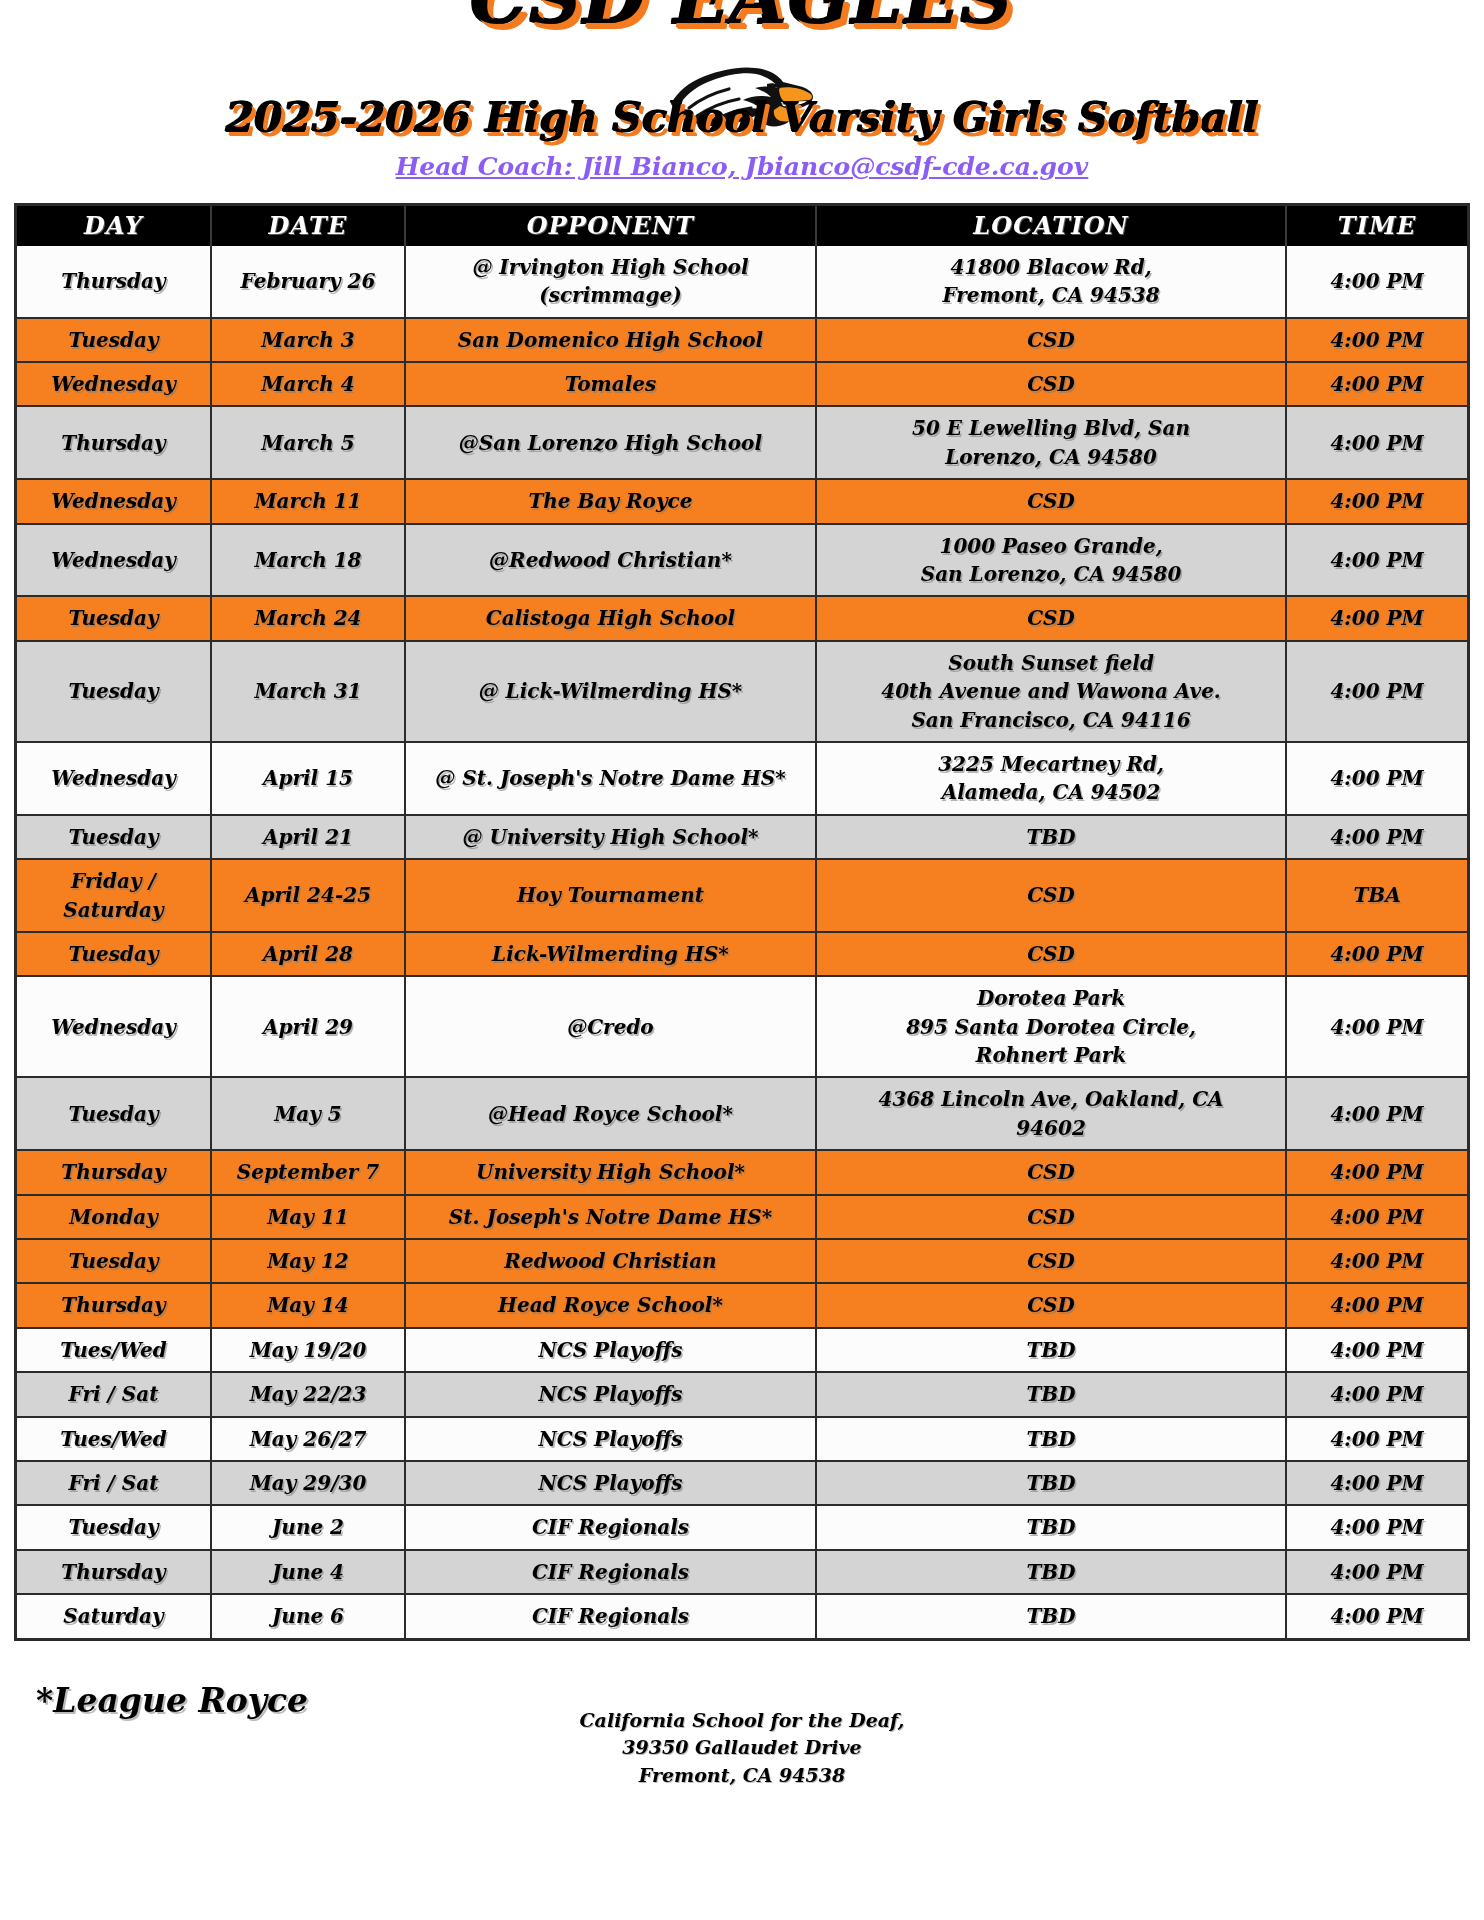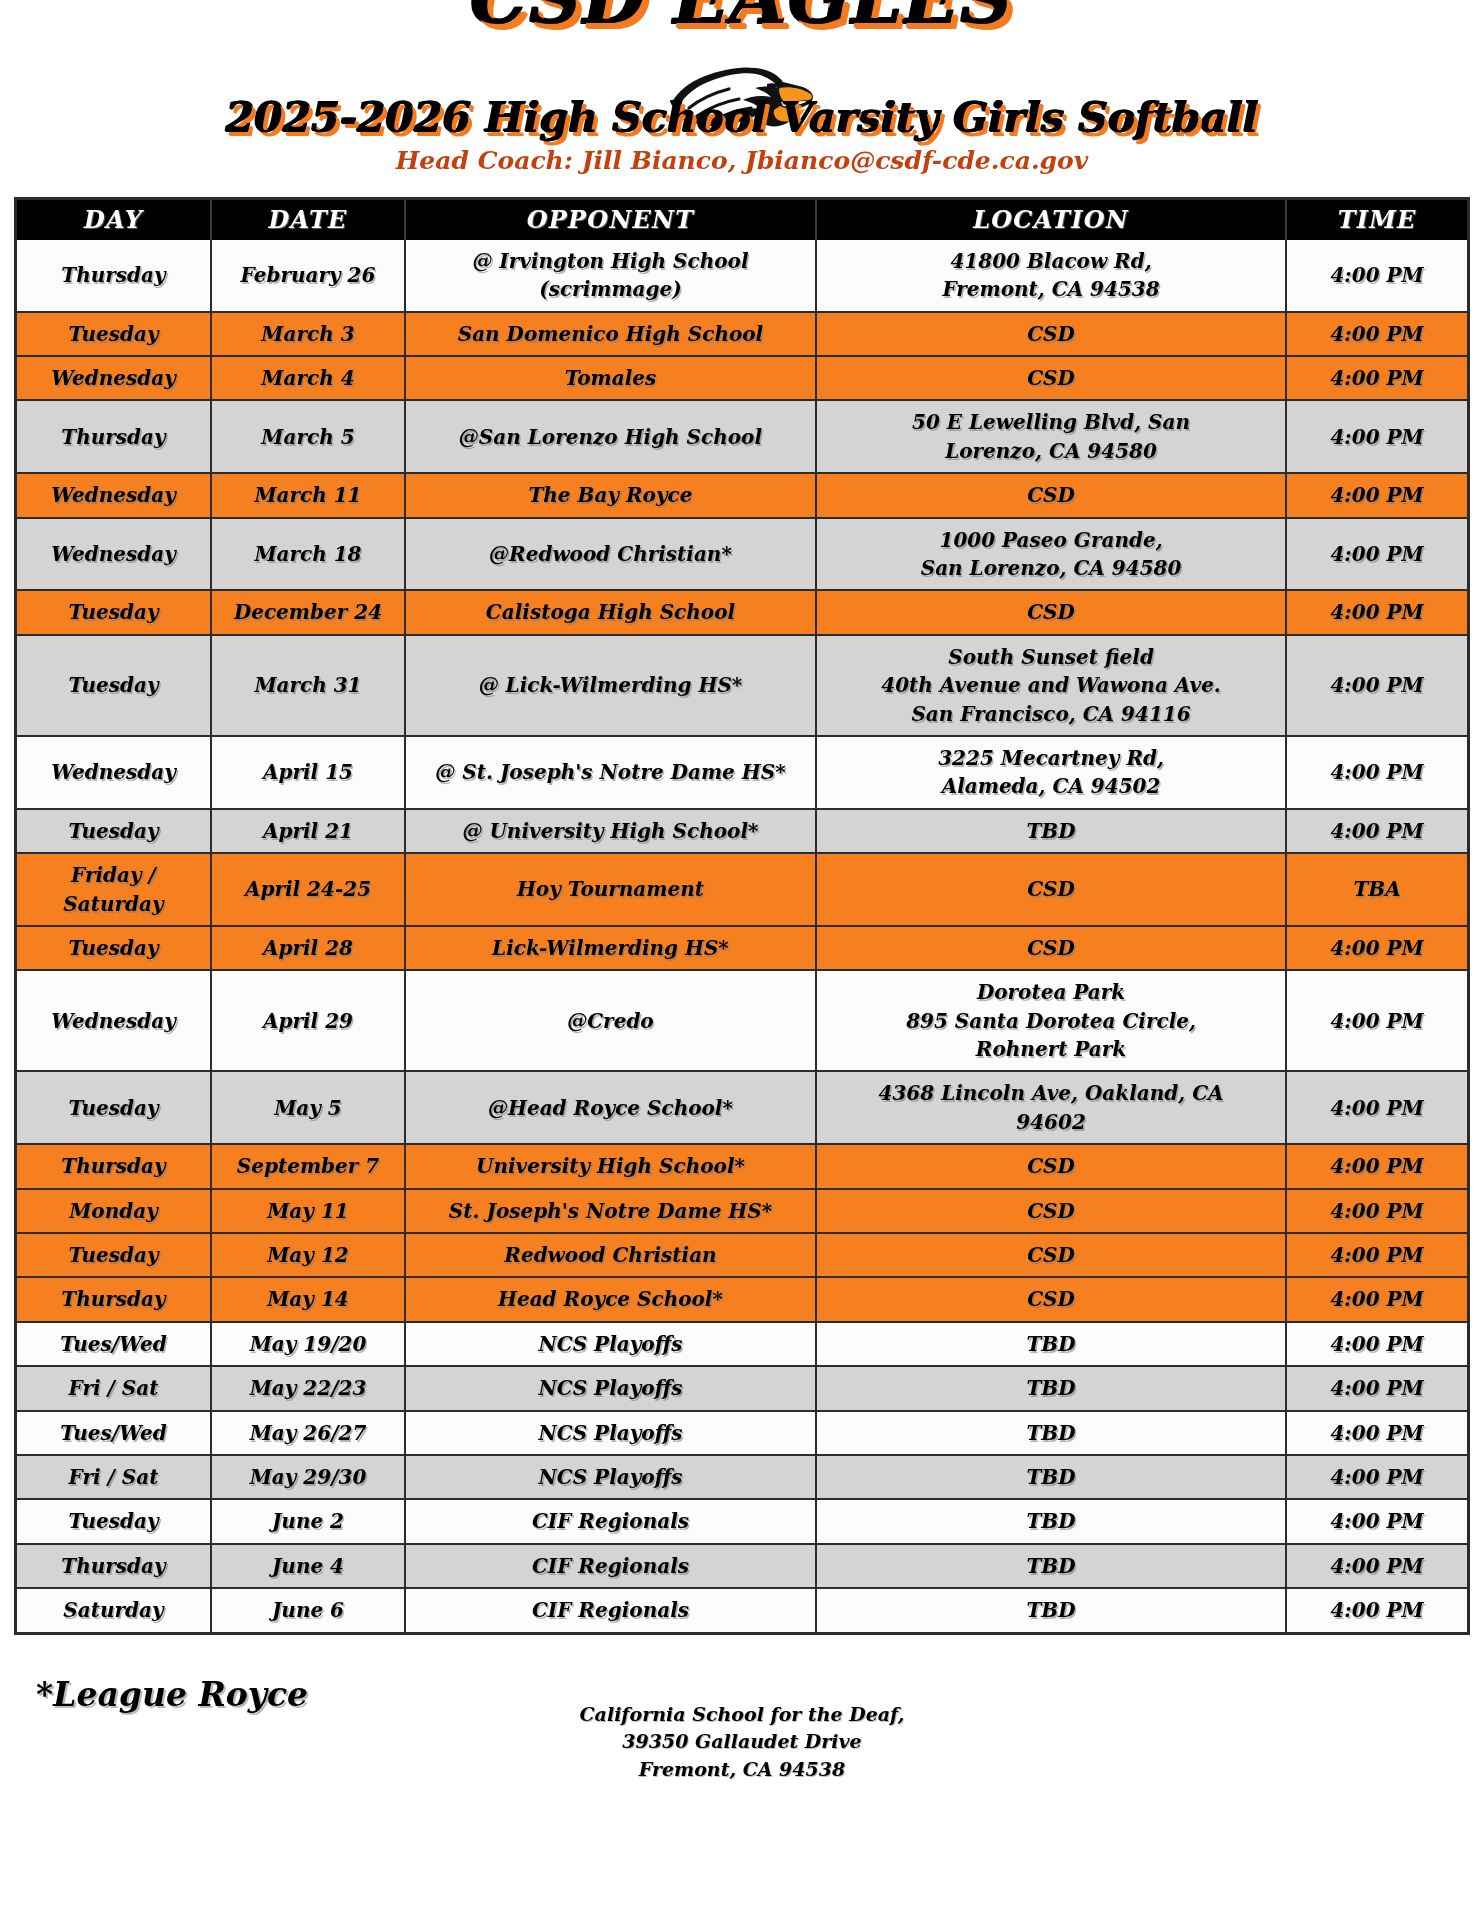--- a/index.html
+++ b/index.html
@@ -66,24 +66,25 @@
     line-height: 1.18;
     margin-top: 2px;
     white-space: nowrap;
   }
 
   .contact-line {
     font-family: "DejaVu Serif", serif;
     font-size: 25px;
     font-weight: 700;
     font-style: italic;
-    color: #c2410c;
+    color: #8b5cf6;
     line-height: 1.42;
-    margin-top: 1px;
+    margin-top: 7px;
     white-space: nowrap;
+    text-decoration: underline;
   }
 
   
   .table-wrap {
     margin: 18px 14px 0 14px;
     border: 3px solid #2b2b2b;
   }
 
   table.sched {
     width: 100%;
@@ -269,21 +270,21 @@
           </tr>
           <tr class="bg-gray">
             <td>Wednesday</td>
             <td>March 18</td>
             <td>@Redwood Christian*</td>
             <td>1000 Paseo Grande,<br>San Lorenzo, CA 94580</td>
             <td>4:00 PM</td>
           </tr>
           <tr class="bg-orange">
             <td>Tuesday</td>
-            <td>December 24</td>
+            <td>March 24</td>
             <td>Calistoga High School</td>
             <td>CSD</td>
             <td>4:00 PM</td>
           </tr>
           <tr class="bg-gray">
             <td>Tuesday</td>
             <td>March 31</td>
             <td>@ Lick-Wilmerding HS*</td>
             <td>South Sunset field<br>40th Avenue and Wawona Ave.<br>San Francisco, CA 94116</td>
             <td>4:00 PM</td>

